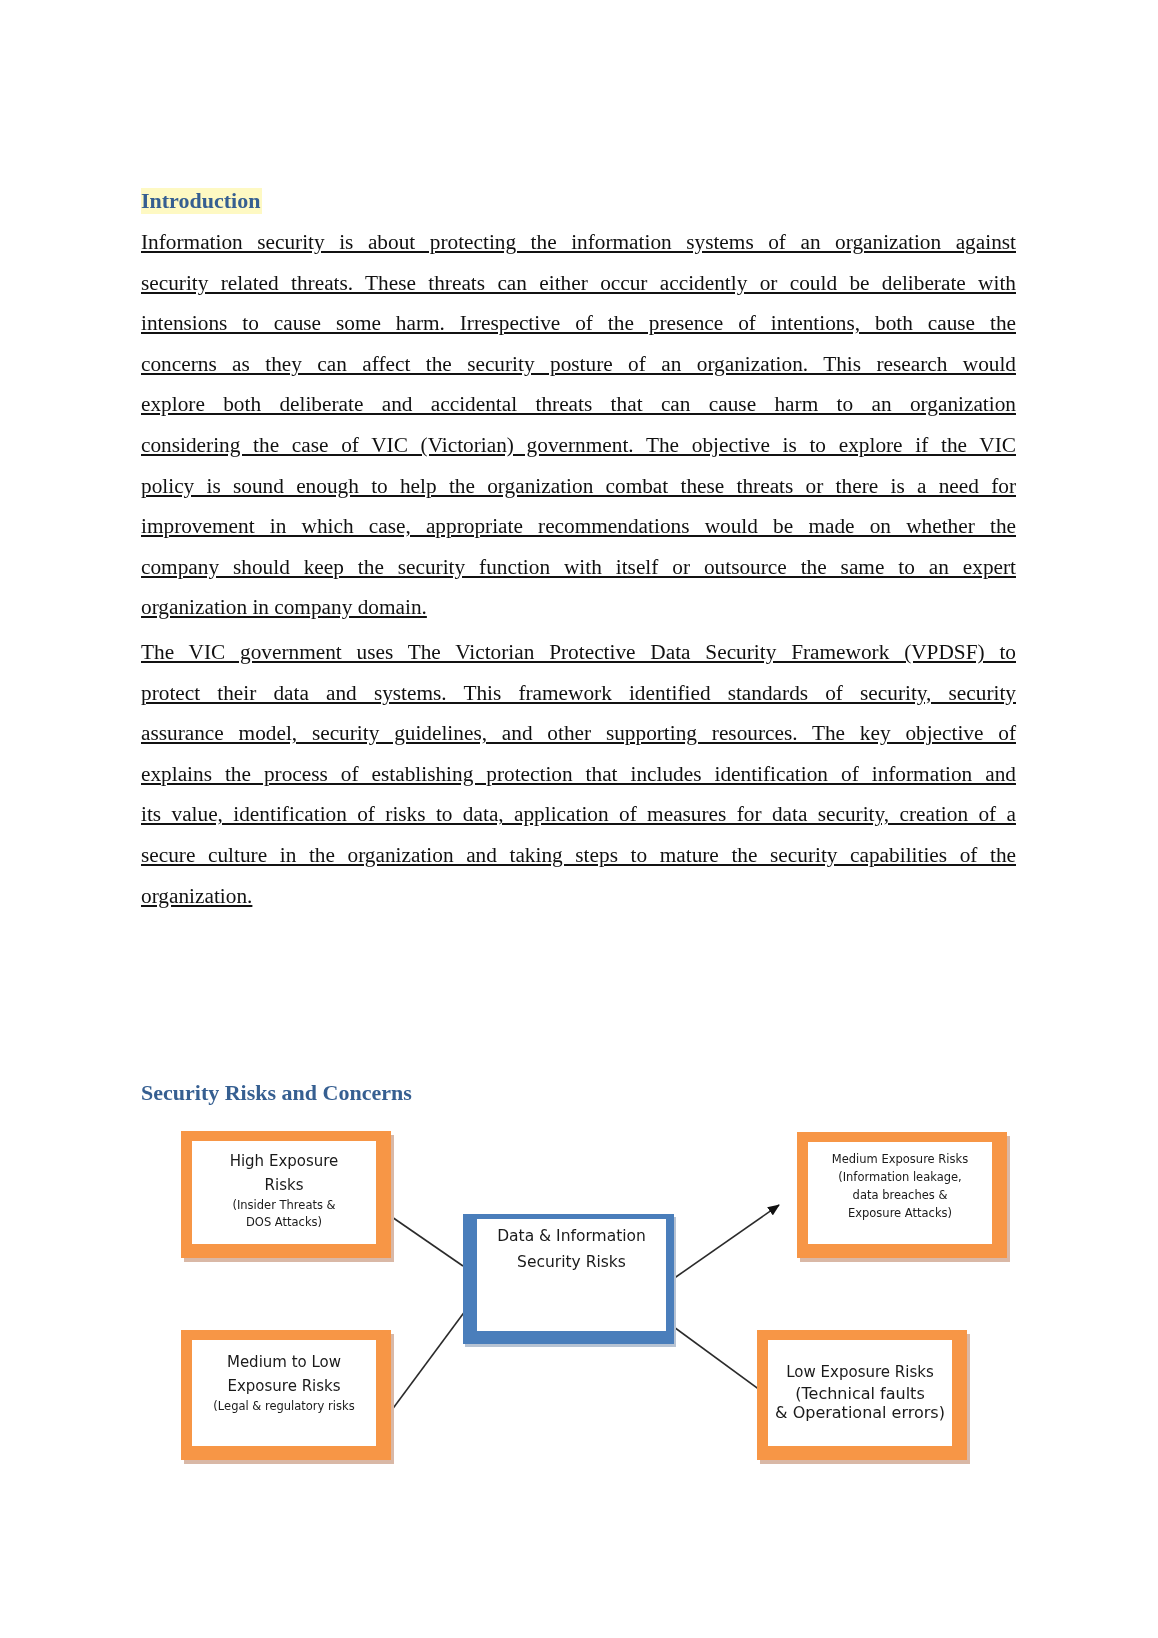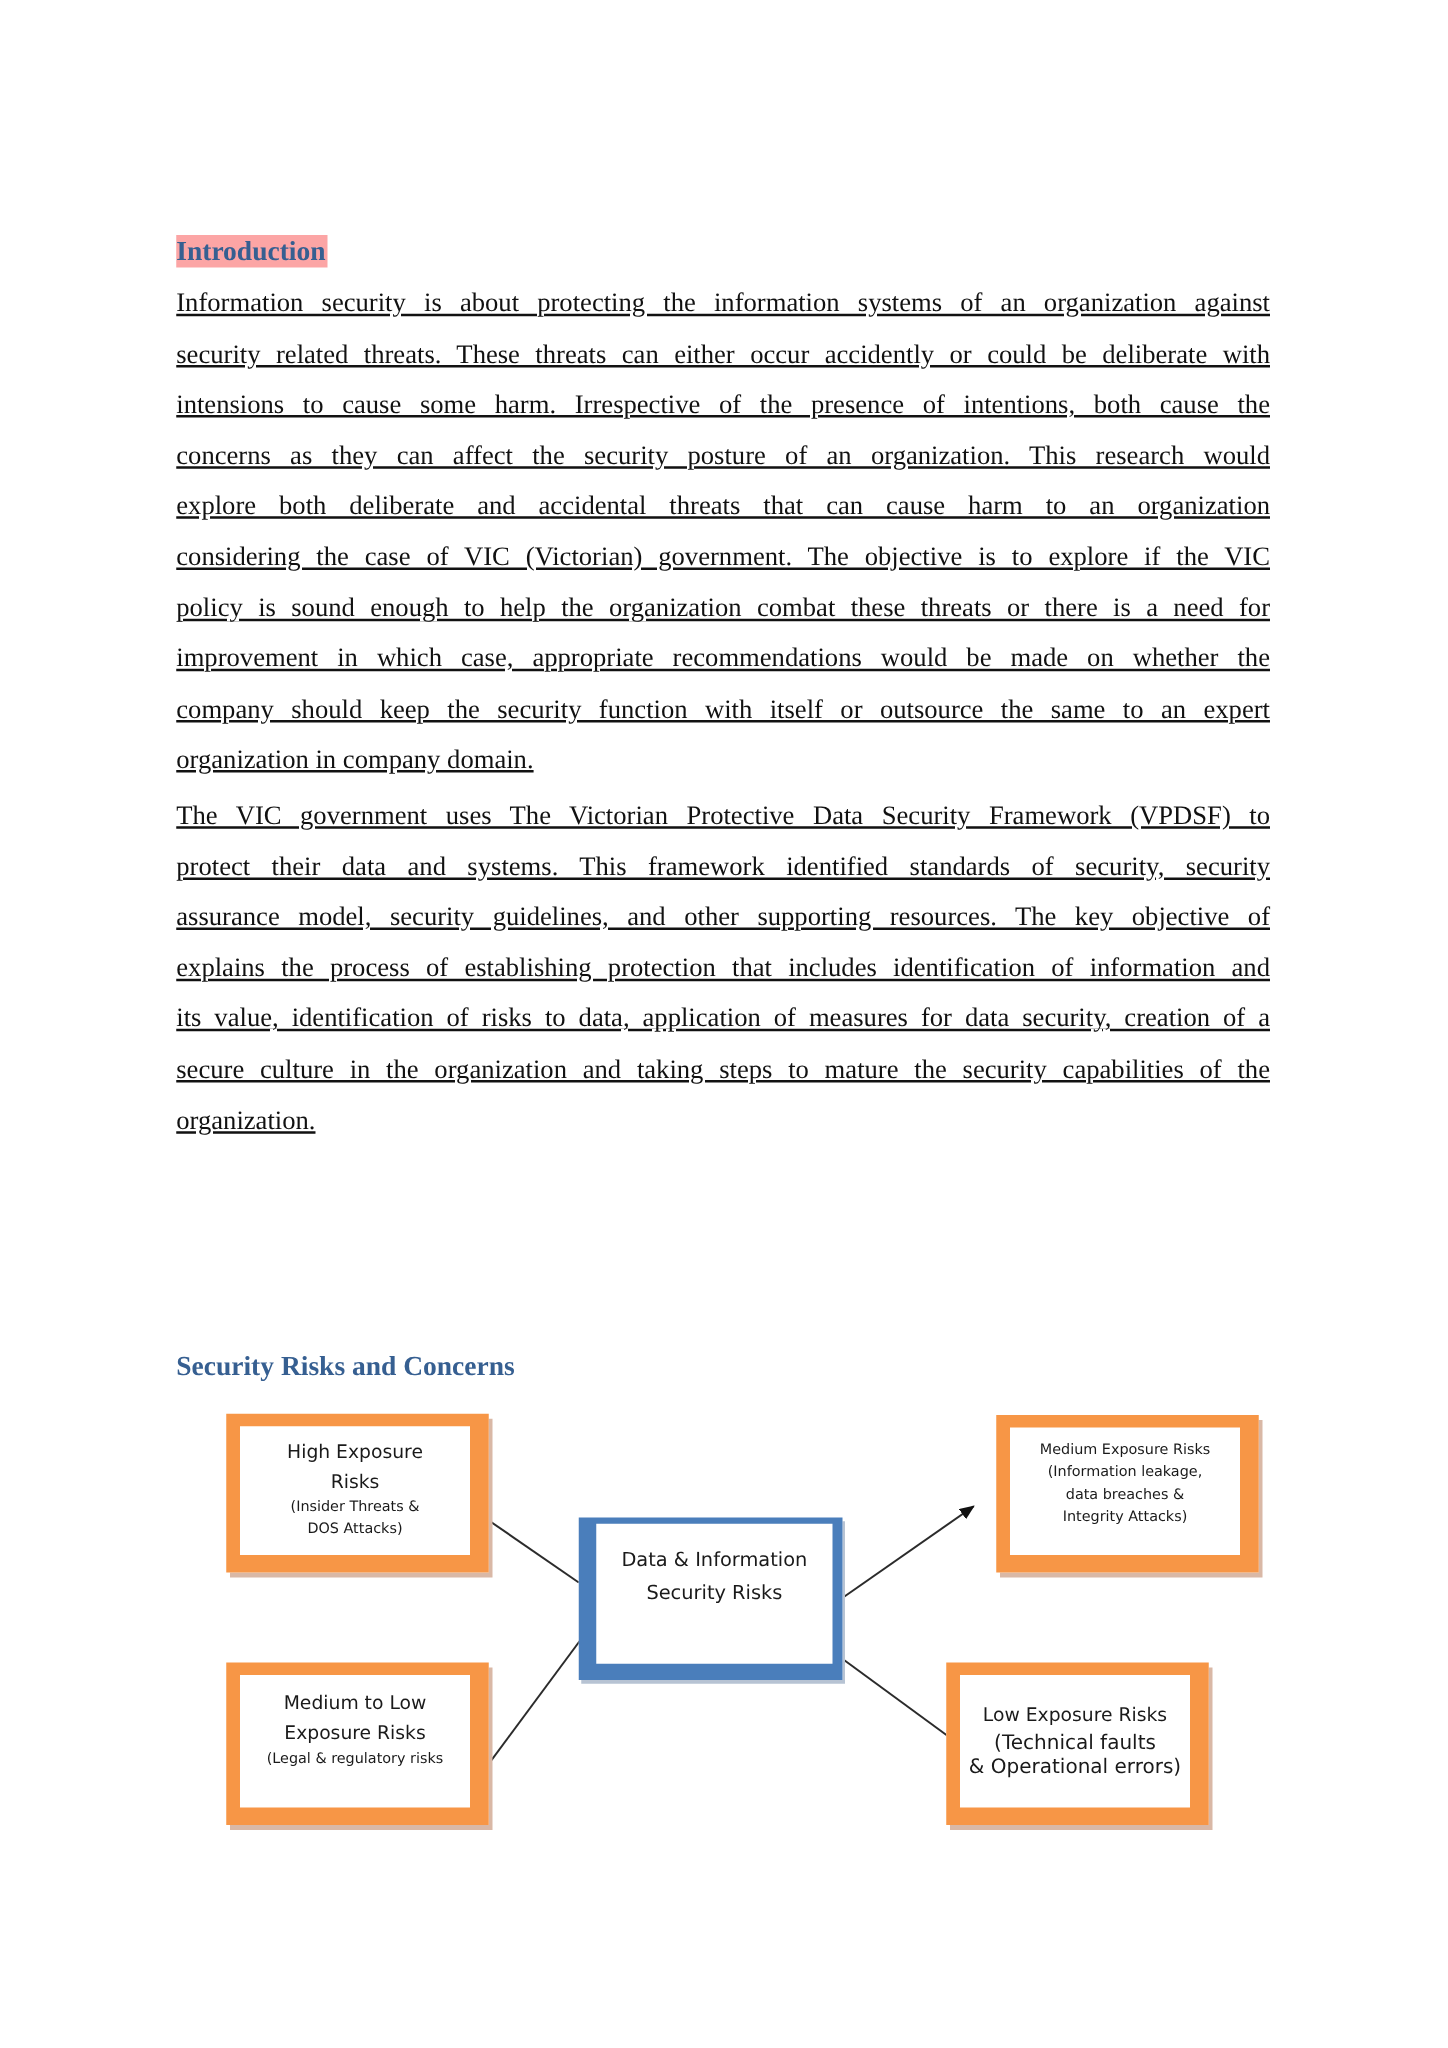--- a/index.html
+++ b/index.html
@@ -3,21 +3,21 @@
 <meta charset="utf-8">
 <style>
   html, body { margin: 0; padding: 0; background: #ffffff; }
   body { width: 1158px; height: 1638px; position: relative; overflow: hidden; }
   .page { position: absolute; left: 0; top: 0; width: 1158px; height: 1638px; background: #fff; }
   .heading {
     position: absolute; left: 141px;
     font-family: "Liberation Serif", serif; font-weight: bold;
     font-size: 22px; color: #365F91; line-height: 26px; white-space: nowrap;
   }
-  .heading.intro { top: 188px; background: #fca5a5; padding-right: 2px; }
+  .heading.intro { top: 188px; background: #fef9c3; padding-right: 2px; }
   .heading.risks { top: 1080px; }
   .para { position: absolute; left: 141px; width: 875px; font-family: "Liberation Serif", serif; font-size: 21.3px; color: #111; }
   .para .line {
     display: block; height: 40.6px; line-height: 40.6px;
     text-align: justify; text-align-last: justify; white-space: nowrap; overflow: visible; text-decoration: underline;
   }
   .para .line.last { text-align-last: left; }
   .para.p1 { top: 222px; }
   .para.p2 { top: 632px; }
 
@@ -35,21 +35,21 @@
   .box .small { display: block; font-size: 11.5px; line-height: 18px; }
   #box-high { left: 162px; top: 1131px; width: 210px; height: 127px; padding-top: 8px; }
   #box-medlow { left: 162px; top: 1330px; width: 210px; height: 130px; padding-top: 10px; }
   #box-medium { left: 778px; top: 1132px; width: 210px; height: 126px; padding-top: 8px; }
   #box-low { left: 738px; top: 1330px; width: 210px; height: 130px; padding-top: 20px; }
   #box-low .sub { font-size: 16px; line-height: 19px; }
   #box-center {
     position: absolute; left: 463px; top: 1214px; width: 211px; height: 130px;
     border-style: solid; border-color: #4A7EBB; border-width: 5px 8px 13px 14px;
     box-shadow: 2px 3px 0 0 #b7c3d3;
-    padding-top: 16px;
+    padding-top: 4px;
   }
   #box-center .title { font-size: 15.5px; line-height: 26px; }
   svg.arrows { position: absolute; left: 0; top: 0; }
 </style>
 </head>
 <body>
 
 <div class="page">
 
   <div class="heading intro">Introduction</div>
@@ -107,21 +107,21 @@
 
     <div id="box-center" class="box">
       <span class="title">Data &amp; Information</span>
       <span class="title">Security Risks</span>
     </div>
 
     <div id="box-medium" class="box orange">
       <span class="small">Medium Exposure Risks</span>
       <span class="small">(Information leakage,</span>
       <span class="small">data breaches &amp;</span>
-      <span class="small">Integrity Attacks)</span>
+      <span class="small">Exposure Attacks)</span>
     </div>
 
     <div id="box-low" class="box orange">
       <span class="title">Low Exposure Risks</span>
       <span class="sub">(Technical faults</span>
       <span class="sub">&amp; Operational errors)</span>
     </div>
   </div>
 </div>
 

